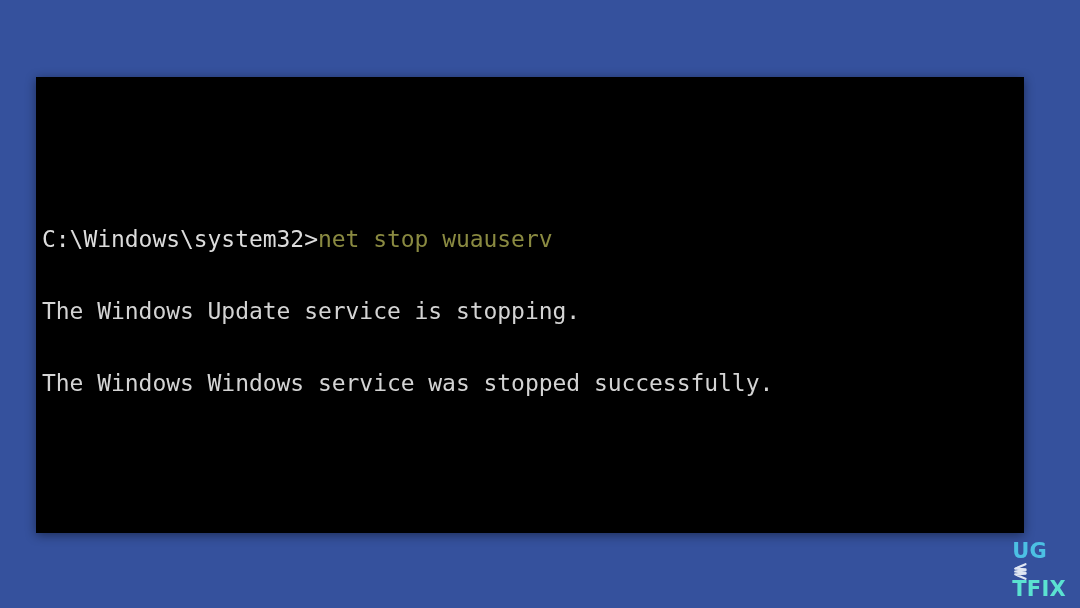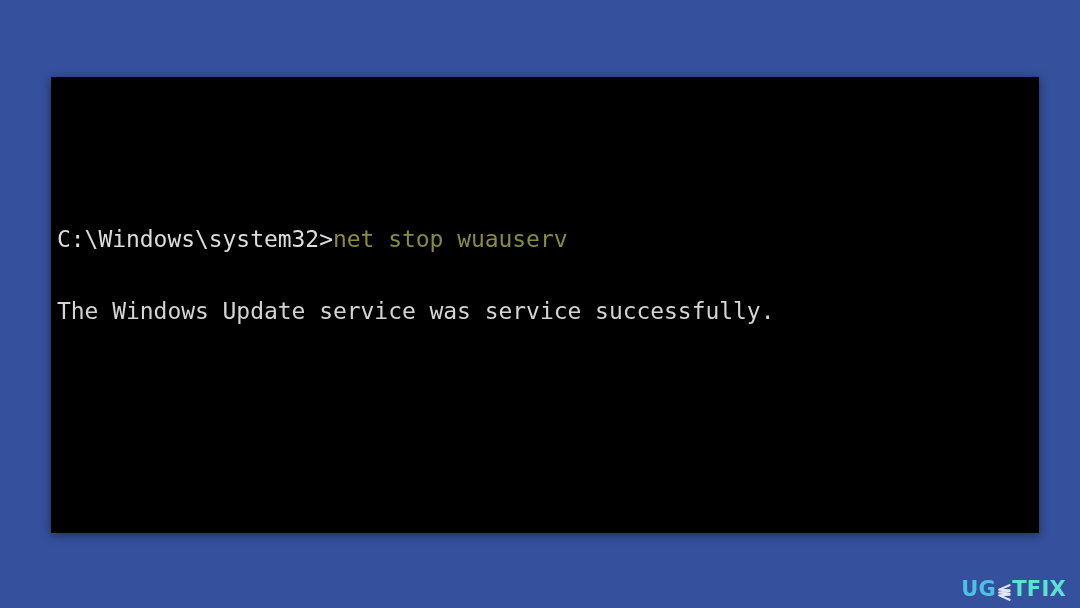--- a/index.html
+++ b/index.html
@@ -17,21 +17,21 @@
   #screen {
     position: relative;
     width: 1080px;
     height: 608px;
     background: #35519d;
   }
 
   
   #console-window {
     position: absolute;
-    left: 51px;
+    left: 36px;
     top: 77px;
     width: 988px;
     height: 456px;
     background: #000000;
     box-shadow: 0 2px 10px rgba(0, 0, 0, 0.45);
     overflow: hidden;
   }
 
   #console-output {
     position: absolute;
@@ -69,27 +69,28 @@
   .prompt-cmd {
     color: #8a8a41;
   }
 
   
   #watermark {
     position: absolute;
     right: 14px;
     bottom: 8px;
     display: flex;
-    align-items: flex-end;
+    align-items: flex-start;
     font-family: "DejaVu Sans", sans-serif;
     font-size: 21px;
     font-weight: bold;
     letter-spacing: 0.3px;
     line-height: 1;
     opacity: 0.95;
+    flex-direction: column;
   }
   #watermark .wm-ug {
     color: #4ec8e8;
   }
   #watermark .wm-e {
     display: inline-block;
     width: 16px;
     height: 17px;
     margin: 0 0px;
     position: relative;
@@ -103,21 +104,22 @@
 <body>
 
 <div id="screen">
 
   <div id="console-window">
     <div id="console-output">
 
       
       <div class="console-block">
         <div class="prompt-line"><span class="prompt-path">C:\Windows\system32&gt;</span><span class="prompt-cmd">net stop wuauserv</span></div>
-        <div class="console-line">The Windows Update service was service successfully.</div>
+        <div class="console-line">The Windows Update service is stopping.</div>
+        <div class="console-line">The Windows Windows service was stopped successfully.</div>
       </div>
 
       
       
 
       
       
 
       
       

